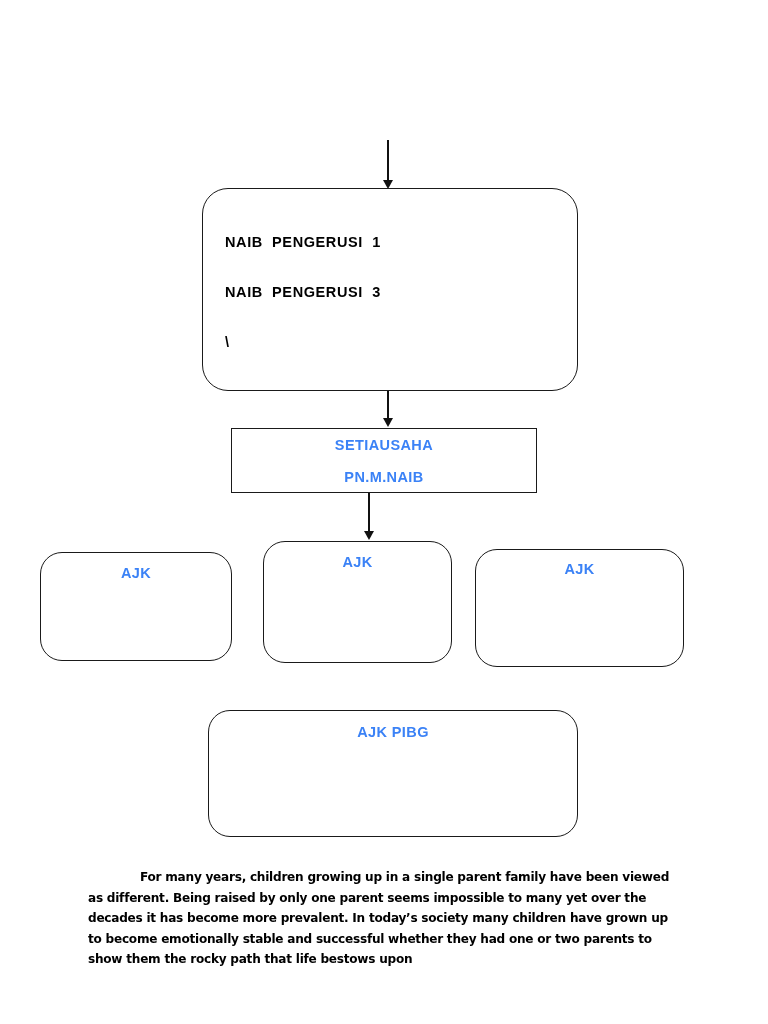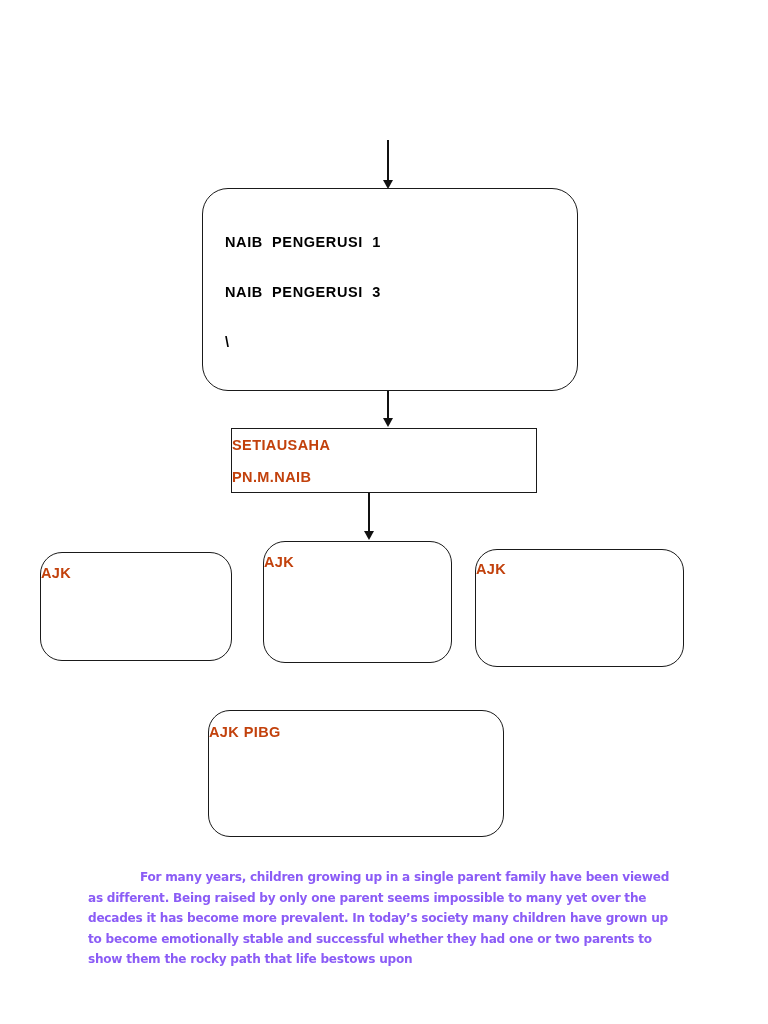--- a/index.html
+++ b/index.html
@@ -32,25 +32,25 @@
   }
 
   .rounded {
     border-radius: 22px;
   }
 
   .node-label {
     position: absolute;
     left: 0;
     right: 0;
-    text-align: left;
+    text-align: center;
     font-weight: bold;
     font-size: 14.5px;
     letter-spacing: 0.4px;
-    color: #c2410c;
+    color: #3b82f6;
   }
 
   
   #box-naib {
     left: 202px;
     top: 188px;
     width: 376px;
     height: 203px;
     border-radius: 26px;
   }
@@ -103,21 +103,21 @@
     top: 549px;
     width: 209px;
     height: 118px;
   }
   #box-ajk-right .node-label { top: 11px; }
 
   
   #box-ajk-pibg {
     left: 208px;
     top: 710px;
-    width: 296px;
+    width: 370px;
     height: 127px;
   }
   #box-ajk-pibg .node-label { top: 13px; }
 
   
   .connector {
     position: absolute;
   }
   .connector .line {
     position: absolute;
@@ -152,21 +152,21 @@
   #paragraph {
     position: absolute;
     left: 88px;
     top: 855px;
     width: 594px;
     font-family: "DejaVu Sans", sans-serif;
     font-size: 12.1px;
     font-weight: bold;
     line-height: 20.6px;
     text-indent: 52px;
-    color: #8b5cf6;
+    color: #000000;
     letter-spacing: -0.25px;
   }
 </style>
 </head>
 <body>
 
 <div id="canvas">
 
   <div class="connector" id="conn-top">
     <div class="line"></div>

